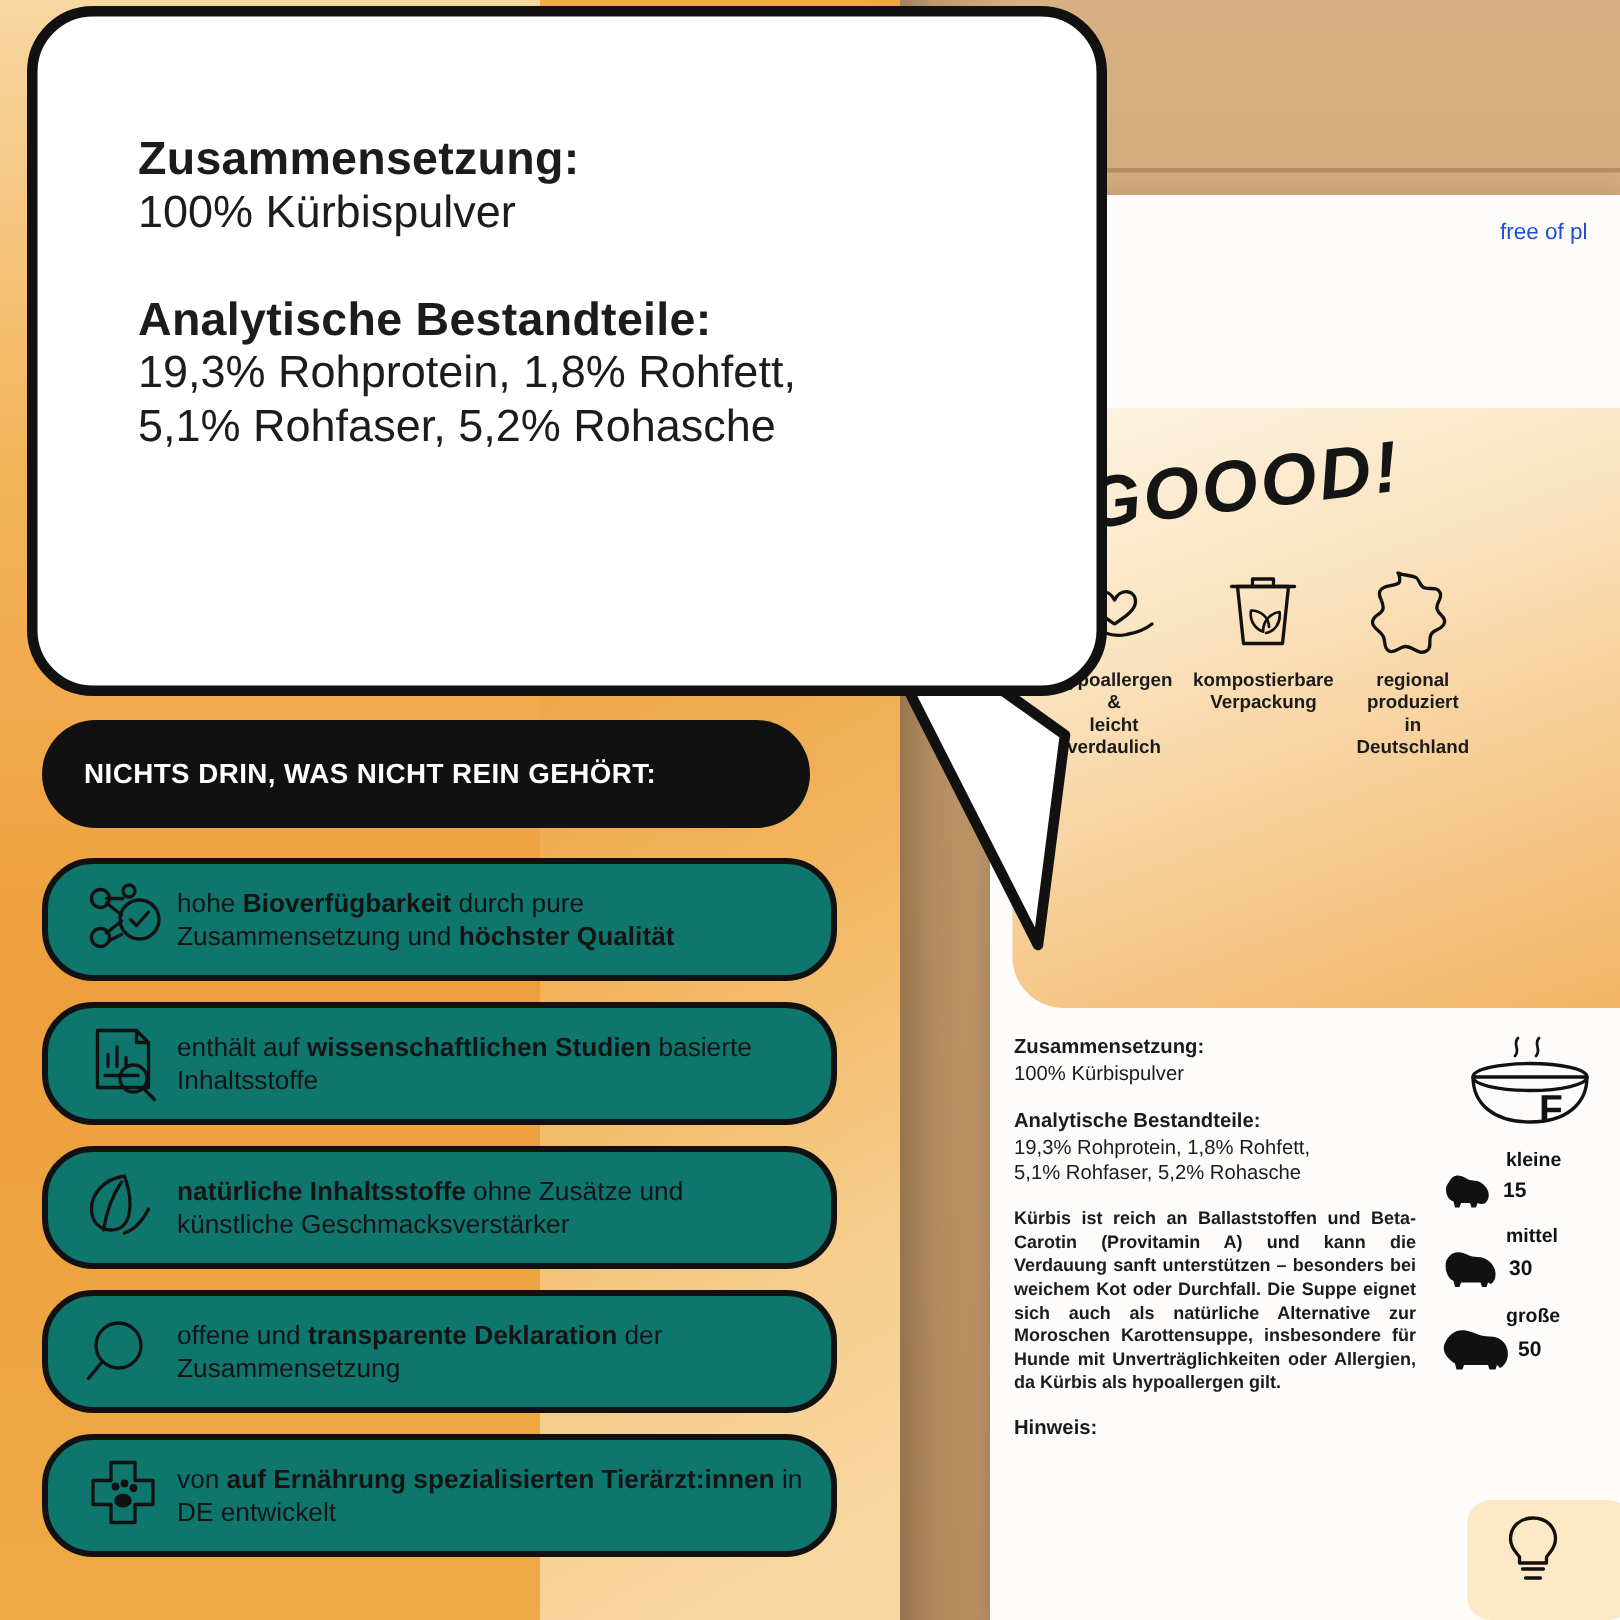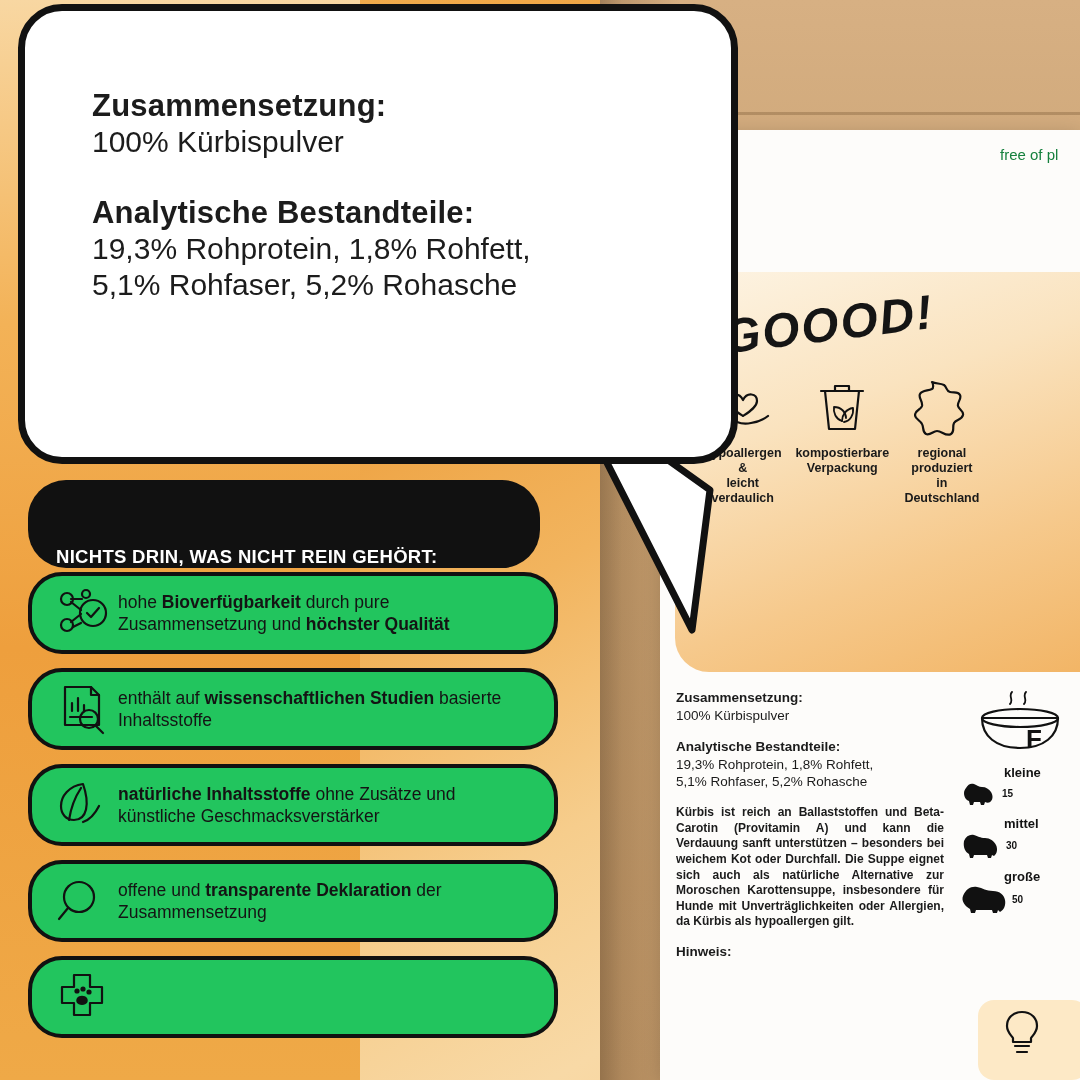--- a/index.html
+++ b/index.html
@@ -54,21 +54,21 @@
   }
   
   #label-warm {
     position: absolute;
     left: 675px; top: 272px; width: 405px; height: 400px;
     border-radius: 34px 0 0 34px;
     background: linear-gradient(160deg,#fdf4e4 0%, #fae3bf 35%, #f6c98c 70%, #f2b566 100%);
   }
   #free-of-plastic {
     position: absolute; left: 1000px; top: 146px;
-    color: #15803d; font-size: 15px; font-family: "Liberation Sans", sans-serif;
+    color: #1d4ed8; font-size: 15px; font-family: "Liberation Sans", sans-serif;
     white-space: nowrap;
   }
   #so-good {
     position: absolute; left: 668px; top: 300px;
     font-family: "Liberation Sans", sans-serif;
     font-weight: 700; font-style: italic;
     font-size: 48px; letter-spacing: 2px; color: #151515;
     transform: rotate(-7deg);
     white-space: nowrap;
   }
@@ -96,21 +96,21 @@
   #label-text .blk { font-size: 12px; font-weight: 700; line-height: 1.3; }
   #label-text .gap { height: 14px; }
   #label-text .just { text-align: justify; }
 
   
   #feed-col { position: absolute; left: 960px; top: 690px; width: 140px; color:#121212; }
   #feed-title { font-size: 26px; font-weight: 700; letter-spacing: 1px; margin-left: 66px; margin-top: 34px;}
   .feed-row { margin-top: 10px; }
   .feed-row .sz { font-size: 13px; font-weight: 700; margin-left: 44px;}
   .feed-row .ln { display:flex; align-items:center; gap:6px; }
-  .feed-row .amt { font-size: 10px; font-weight: 700; }
+  .feed-row .amt { font-size: 14px; font-weight: 700; }
   #tip-box {
     position: absolute; left: 978px; top: 1000px; width: 110px; height: 80px;
     border-radius: 16px; background: #fde9c6;
   }
   #tip-text { position:absolute; left:1016px; top:1060px; font-size:12.5px; font-weight:700; white-space:nowrap;margin-top:32px;}
 
   
   #bubble {
     position: absolute; left: 18px; top: 4px; width: 720px; height: 460px;
     background: #ffffff; border: 7px solid #111; border-radius: 44px;
@@ -124,35 +124,35 @@
     color: #1c1c1c;
   }
   #bubble-content .b-h {
     font-size: 31px; font-weight: 700; letter-spacing: .2px;
   }
   #bubble-content .b-p { font-size: 30px; line-height: 1.22; font-weight: 400; }
   #bubble-content .b-gap { height: 34px; }
 
   
   #pill {
-    position: absolute; left: 28px; top: 480px; width: 512px; height: 88px;
+    position: absolute; left: 28px; top: 480px; width: 512px; height: 72px;
     background: #111; border-radius: 38px; z-index: 20;
-    display: flex; align-items: flex-end; padding-left: 28px;
+    display: flex; align-items: center; padding-left: 28px;
   }
   #pill span {
     color: #fff; font-size: 18.5px; font-weight: 700; letter-spacing: .3px;
   }
 
   
   #features {
     position: absolute; left: 28px; top: 572px; width: 530px; z-index: 20;
   }
   .feat {
     position: relative;
-    background: #22c55e; border: 4px solid #111; border-radius: 34px;
+    background: #0f766e; border: 4px solid #111; border-radius: 34px;
     min-height: 82px; margin-bottom: 14px;
     display: flex; align-items: center; padding: 8px 16px 8px 14px;
   }
   .feat .ic { flex: 0 0 72px; display:flex; align-items:center; justify-content:center; }
   .feat .tx {
     font-size: 17.5px; line-height: 1.28; color:#141414;
   }
   .feat .tx b { font-weight: 700; }
 
   
@@ -347,15 +347,16 @@
   <div class="feat">
     <div class="ic">
       <svg width="58" height="56" viewBox="0 0 58 56">
         <path class="st" d="M21 6h16v12h12v16H37v12H21V34H9V18h12z"></path>
         <circle fill="#111" cx="24" cy="22" r="2.6"></circle>
         <circle fill="#111" cx="30" cy="20" r="2.6"></circle>
         <circle fill="#111" cx="36" cy="23" r="2.6"></circle>
         <path fill="#111" d="M24 29c2-3 8-3 10 0 2 3 0 7-5 7s-7-4-5-7z"></path>
       </svg>
     </div>
+    <div class="tx">von <b>auf Ernährung spezialisierten Tierärzt:innen</b> in DE entwickelt</div>
   </div>
 
 </div>
 
 </body></html>

